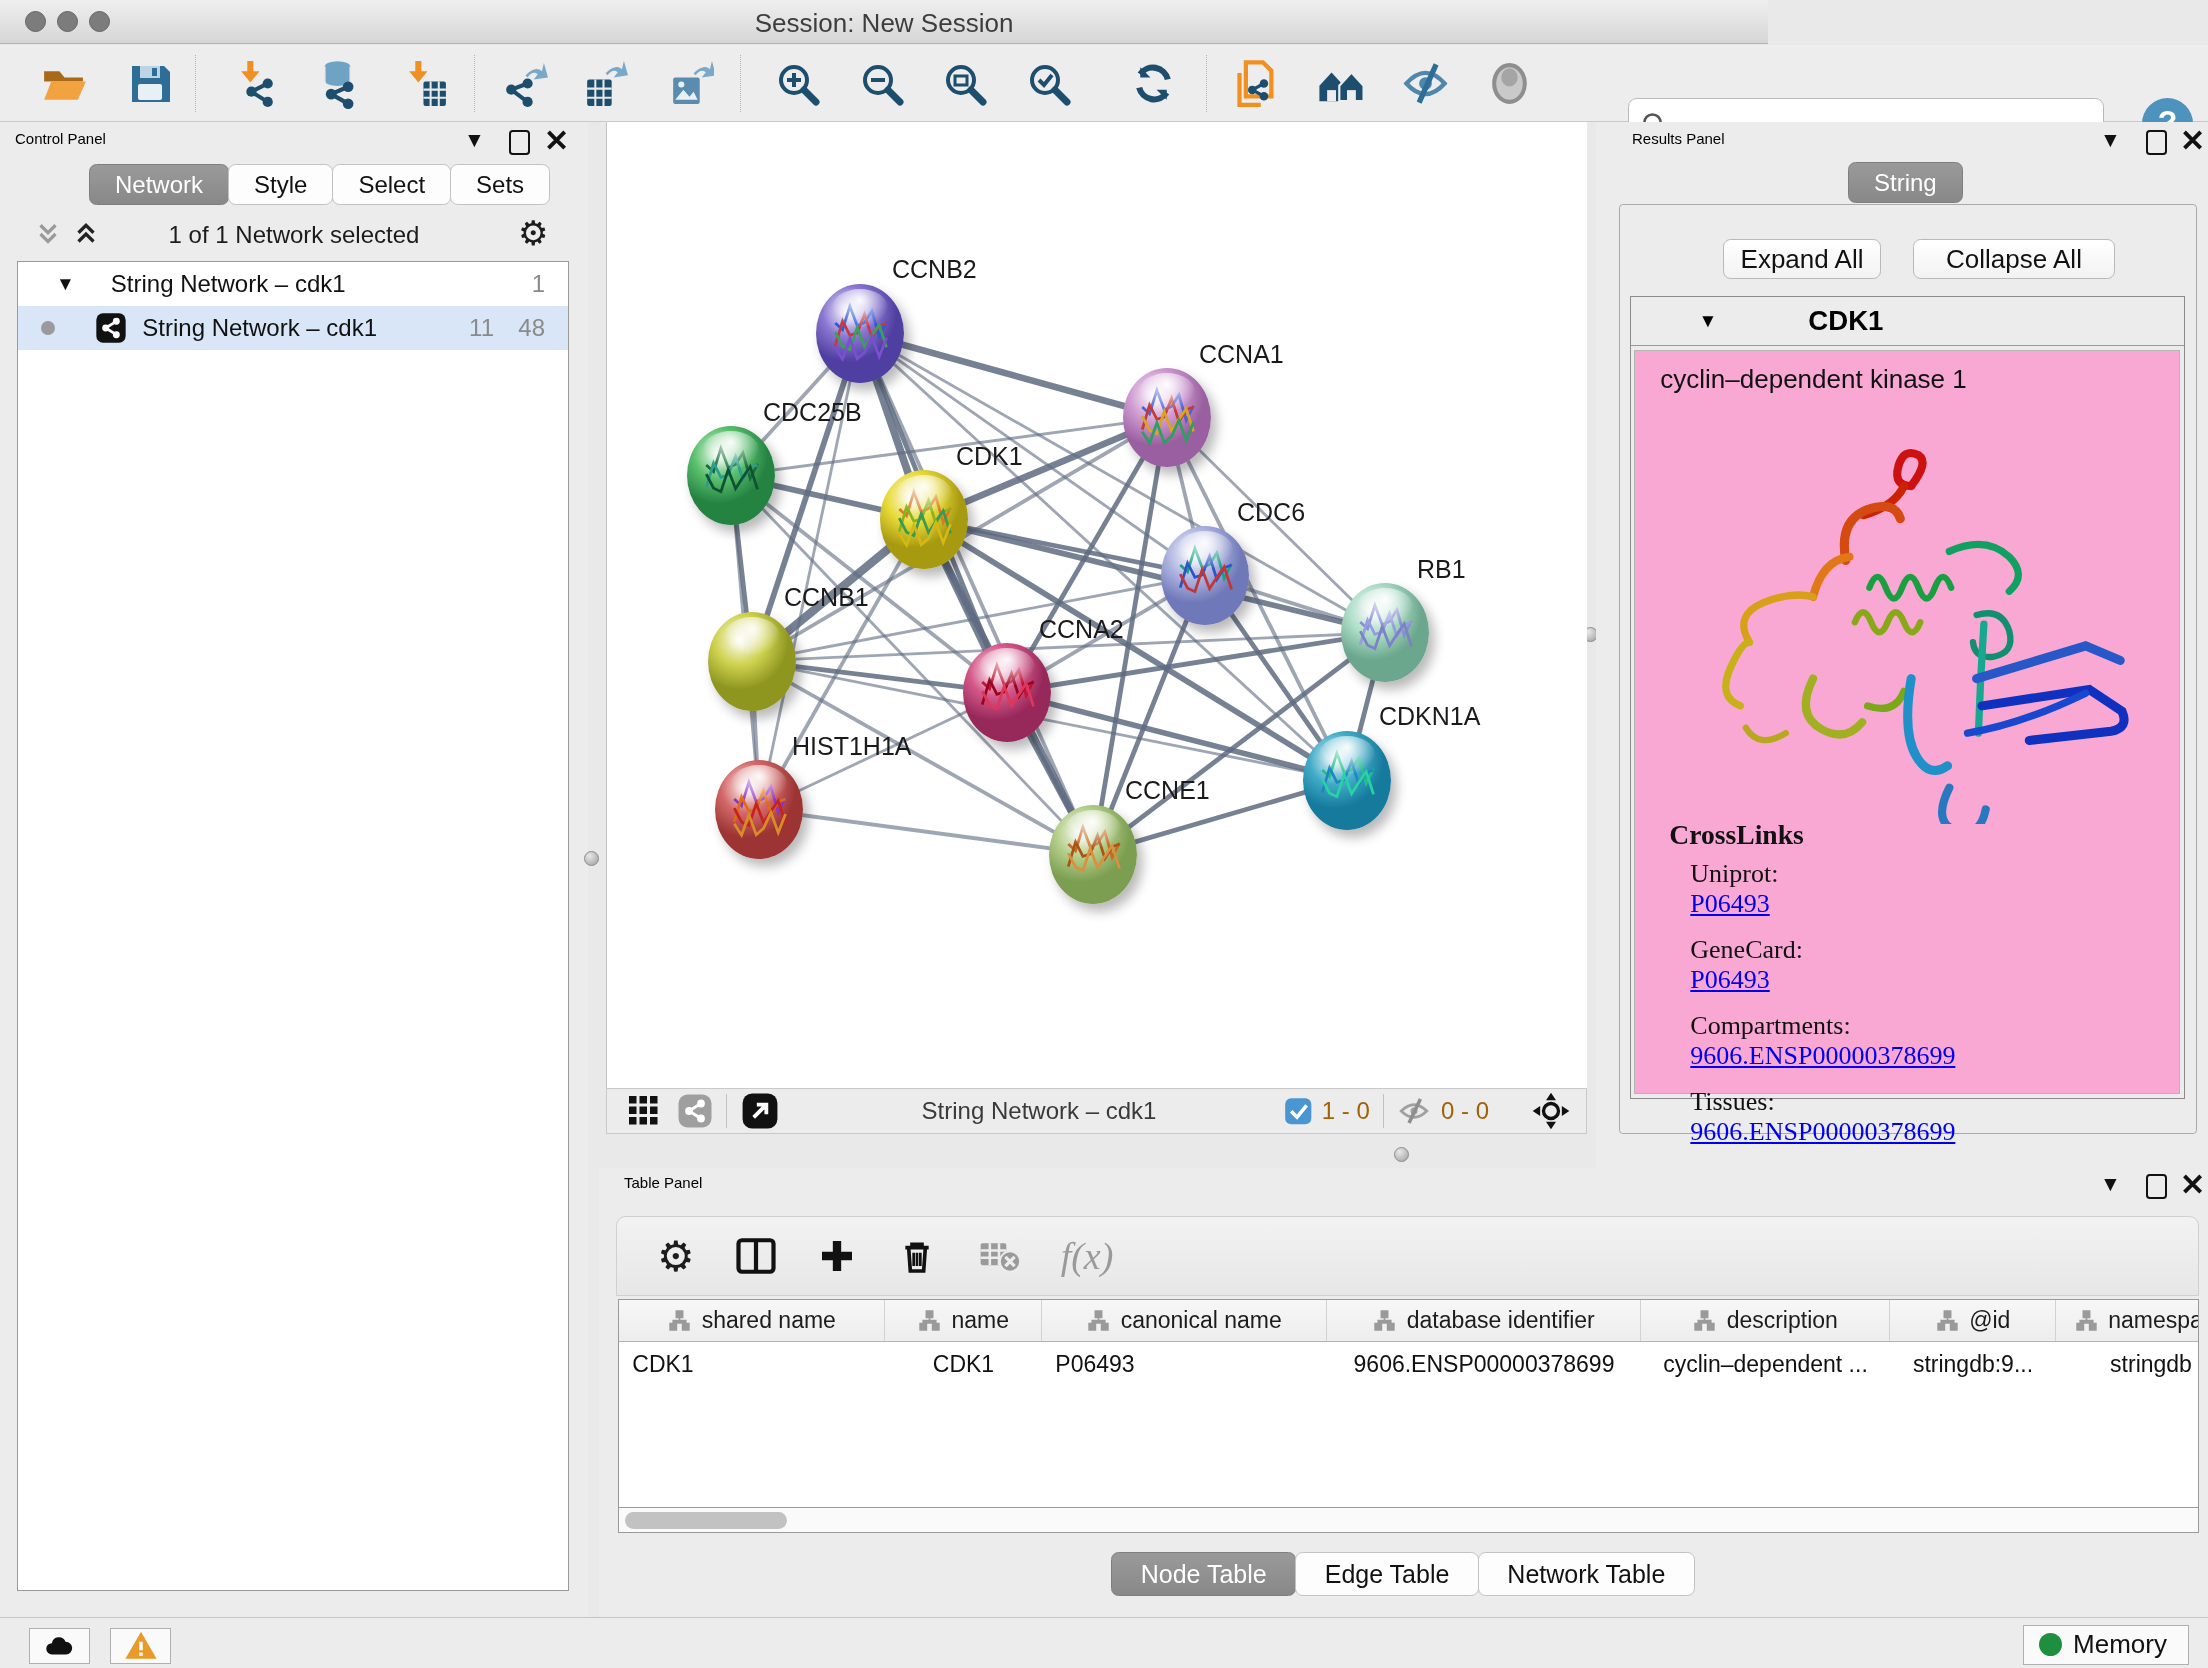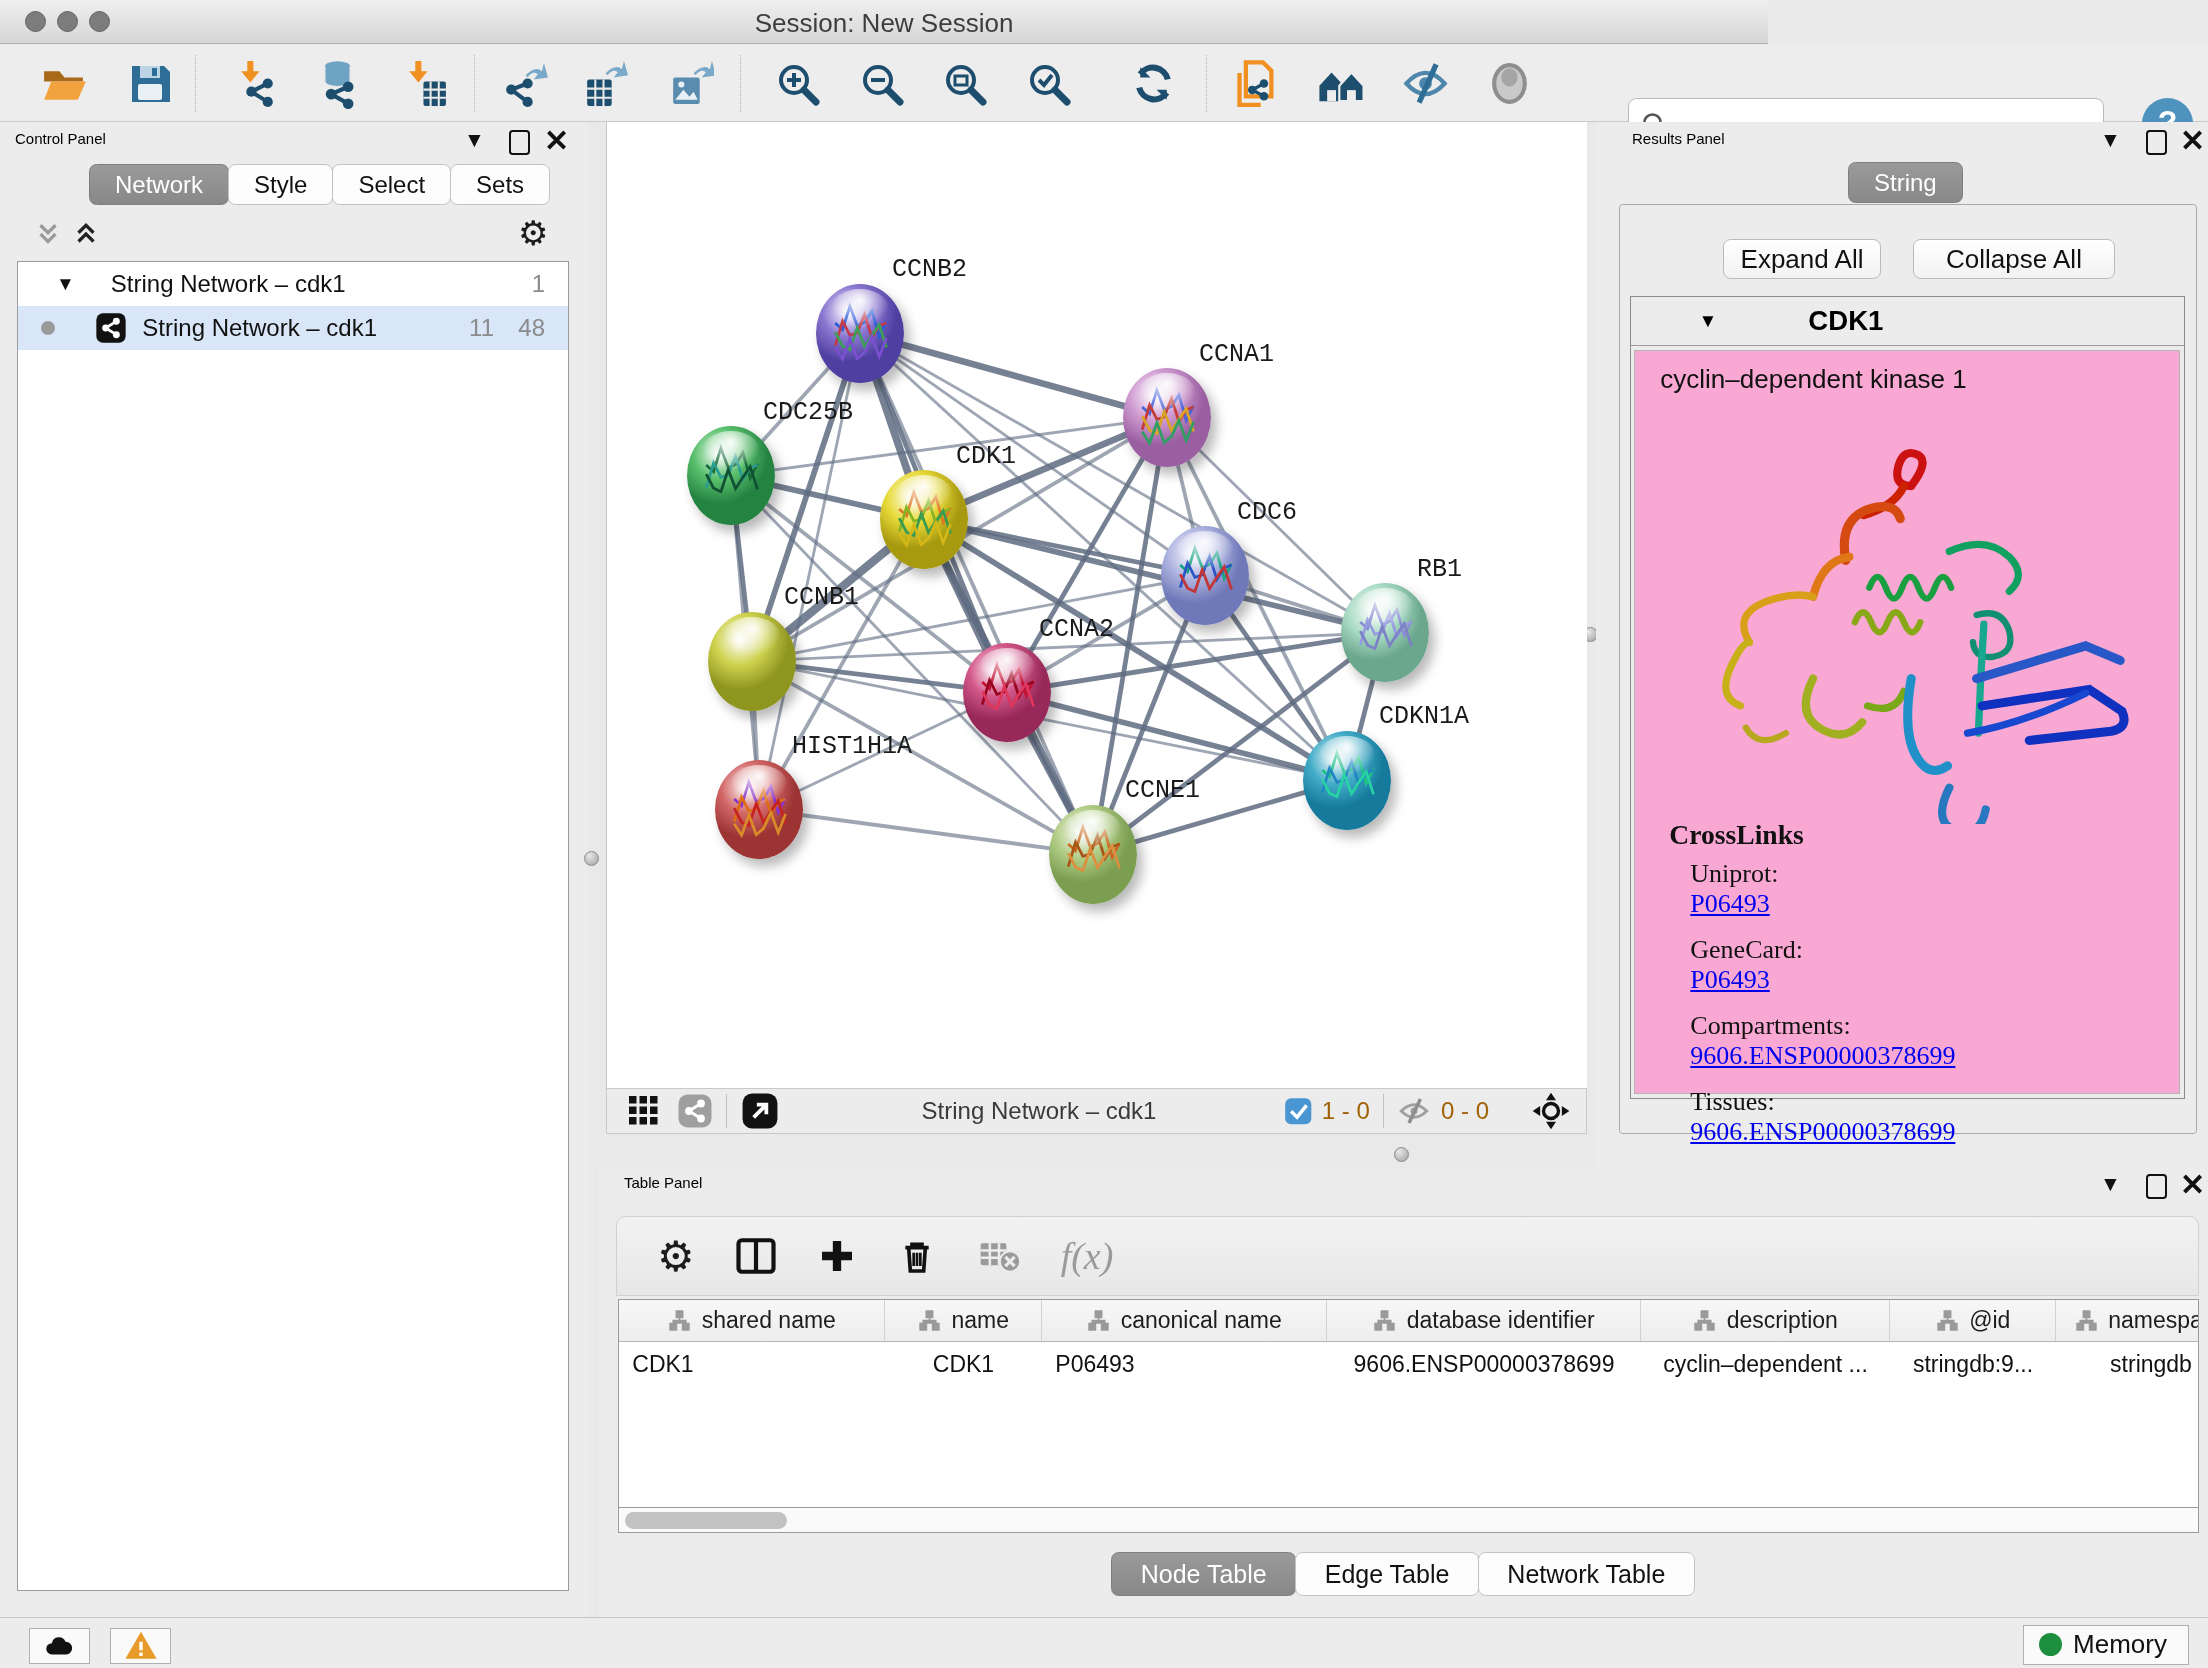--- a/index.html
+++ b/index.html
@@ -45,21 +45,21 @@
   
   .knob { position:absolute; width:15px; height:15px; border-radius:50%;
     background:radial-gradient(circle at 35% 30%, #e8e8e8, #9e9e9e); border:1px solid #8c8c8c; }
 
   
   .net-canvas { position:absolute; left:606px; top:122px; width:981px; height:966px;
     background:#fff; border-left:1px solid #c4c4c4; }
   .node { position:absolute; border-radius:50%; box-shadow:5.7px 7.6px 11.4px rgba(0,0,0,.28); }
   .node .gloss { position:absolute; left:18%; top:5%; width:64%; height:38%; border-radius:50%;
     background:radial-gradient(ellipse at 50% 30%, rgba(255,255,255,.95), rgba(255,255,255,0) 75%); }
-  .node-label { position:absolute; font-size:25px; color:#1a1a1a; font-family:Liberation Mono, monospace; white-space:nowrap; }
+  .node-label { position:absolute; font-size:25px; color:#1a1a1a; font-family:Liberation Sans, sans-serif; white-space:nowrap; }
   .view-bar { position:absolute; left:606px; top:1088px; width:981px; height:46px;
     background:#ececec; border:1px solid #c9c9c9; display:flex; align-items:center; }
   .vb-sep { height:34px; border-left:1px solid #c2c2c2; margin:0 13.3px; }
   .vb-text { font-size:24px; color:#3a3a3a; }
   .vb-count { font-size:24px; color:#a16207; }
 
   
   .results-panel { position:absolute; left:1596px; top:122px; width:613px; height:1046px; background:#ececec; }
   .rp-outerbox { position:absolute; left:23px; top:82px; width:578px; height:930px;
     border:1.9px solid #aaa; border-radius:3.8px; background:#ececec; }
@@ -282,20 +282,21 @@
     <span class="abs x-btn" style="left:544px; top:5.7px">✕</span>
 
     <div class="abs" style="left:90px; top:42px" id="cp-tabs"><span class="tab active">Network</span><span class="tab">Style</span><span class="tab">Select</span><span class="tab">Sets</span></div>
 
     <svg class="abs" style="left:32px; top:97px" width="32" height="30" viewBox="0 0 24 24">
       <path d="M6 5 l6 6 6 -6 M6 12 l6 6 6 -6" fill="none" stroke="#9a9a9a" stroke-width="2.6"></path>
     </svg>
     <svg class="abs" style="left:70px; top:97px" width="32" height="30" viewBox="0 0 24 24">
       <path d="M6 11 l6 -6 6 6 M6 18 l6 -6 6 6" fill="none" stroke="#222" stroke-width="2.6"></path>
     </svg>
+    <div class="abs" style="left:0; top:99px; width:588px; text-align:center; font-size:24px; color:#1c1c1c">1 of 1 Network selected</div>
     <span class="abs gear" style="left:518px; top:91px">⚙</span>
 
     <div class="cp-listbox">
       <div class="net-row">
         <span style="margin-left:38px; font-size:19px">▼</span>
         <span style="margin-left:36px">String Network – cdk1</span>
         <span class="row-count" style="right:23px">1</span>
       </div>
       <div class="net-row selected">
         <span style="margin-left:23px; width:14.3px; height:14.3px; border-radius:50%; background:#9a9a9a"></span>

